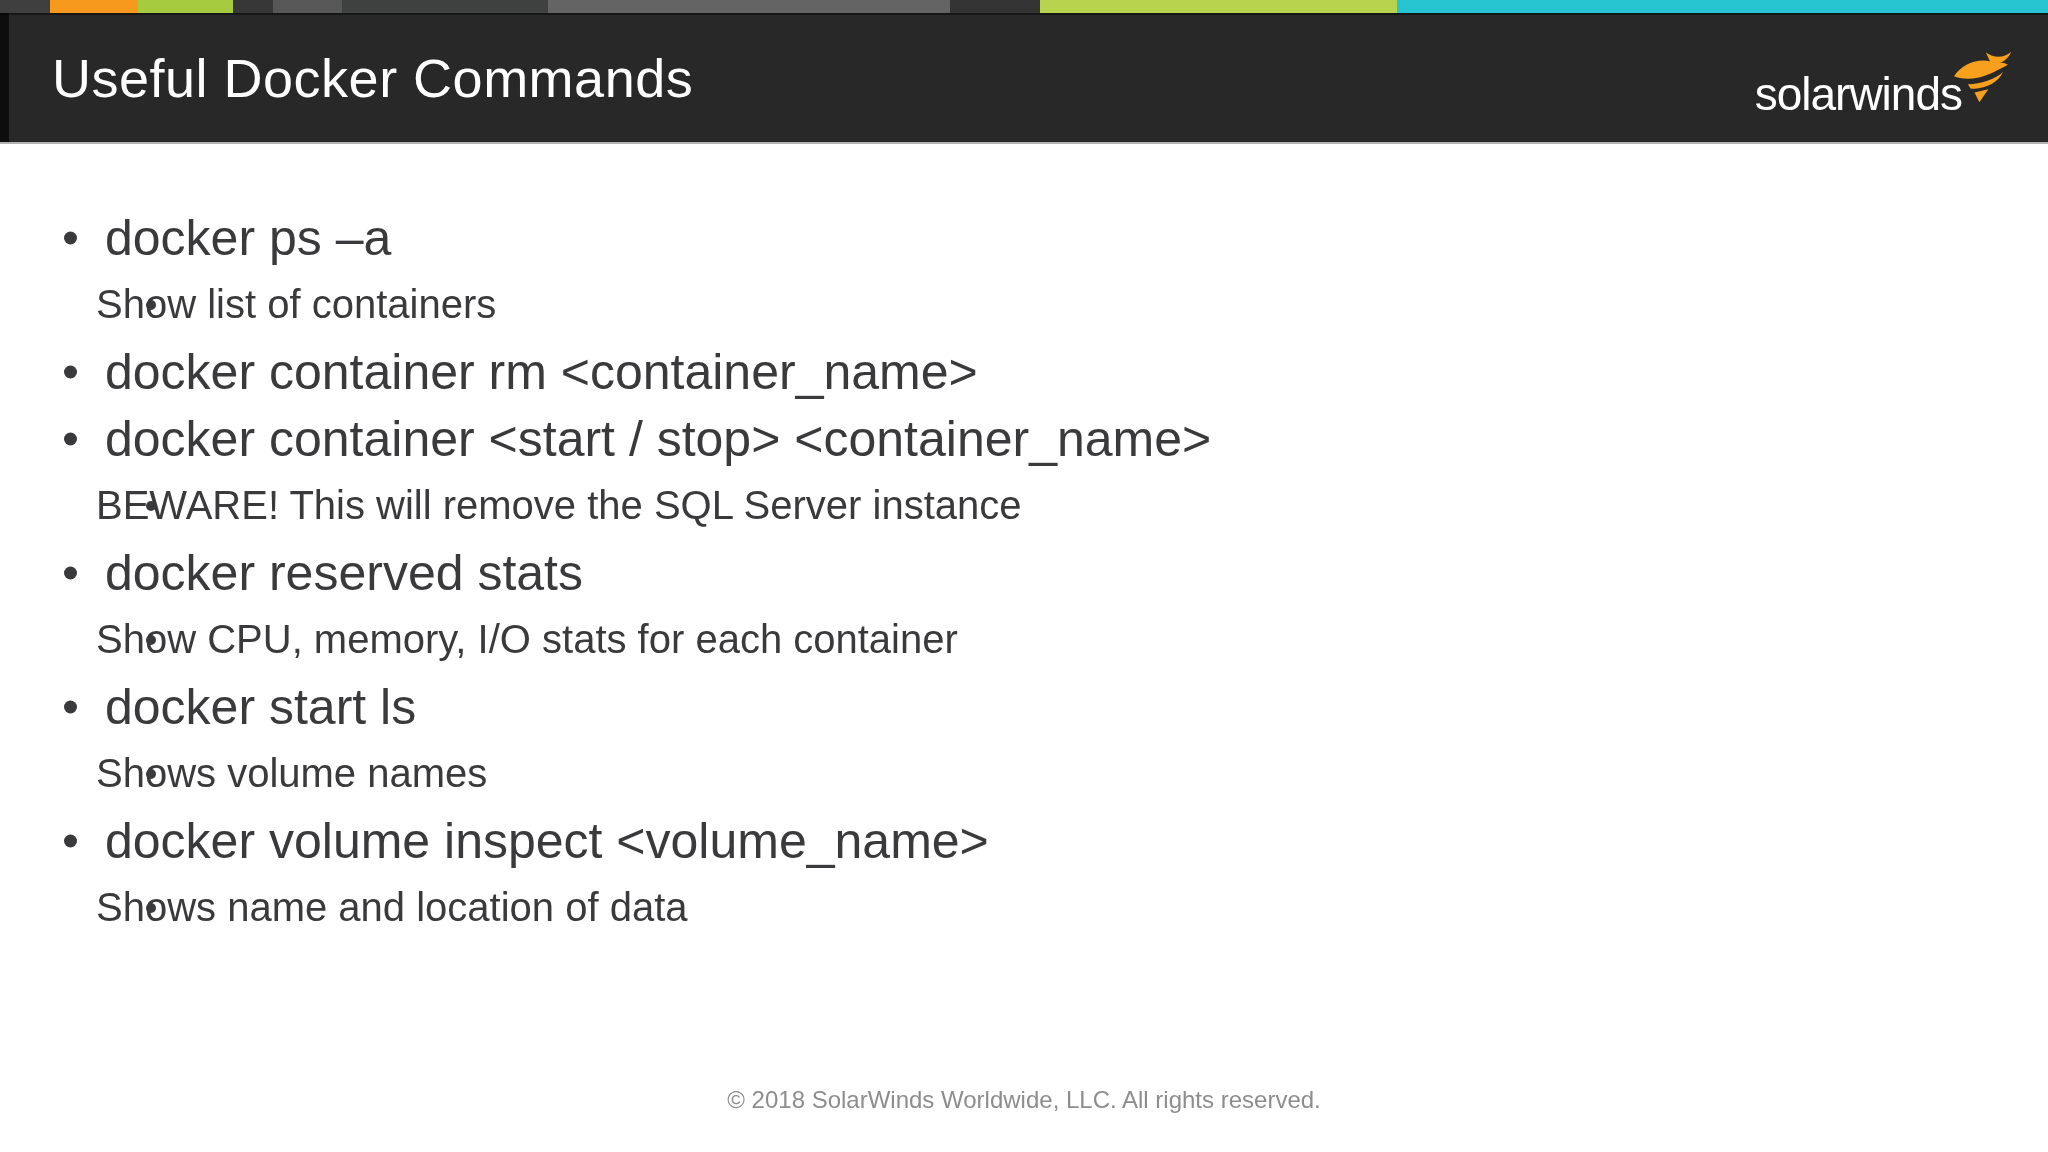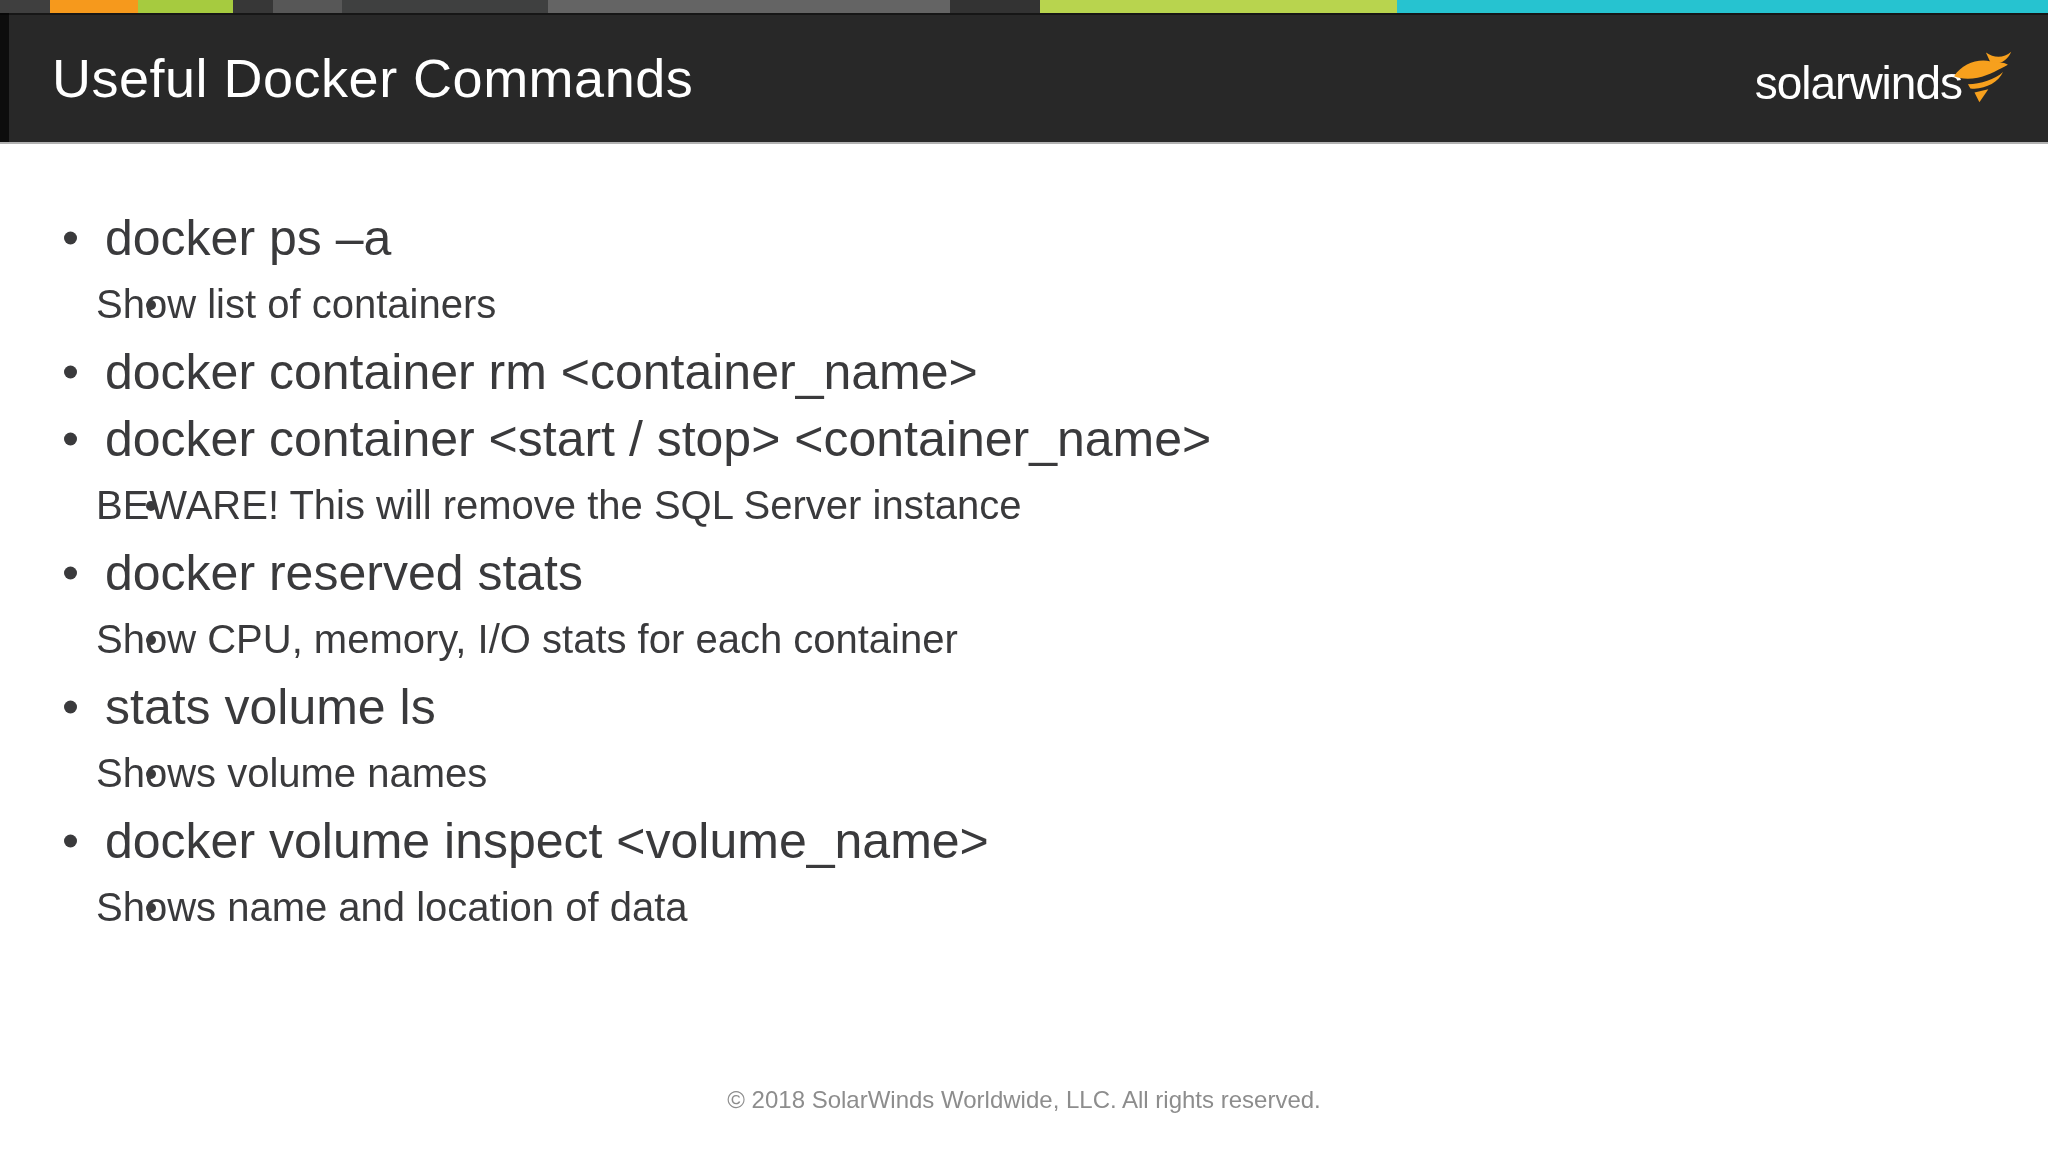--- a/index.html
+++ b/index.html
@@ -53,21 +53,21 @@
     font-size: 54px;
     font-weight: 400;
     letter-spacing: 0.5px;
     line-height: 1;
   }
   .logo {
     position: absolute;
     right: 36px;
     top: 36px;
     display: flex;
-    align-items: center;
+    align-items: flex-end;
   }
   .logo-word {
     color: #ffffff;
     font-size: 46px;
     font-weight: 400;
     letter-spacing: -1px;
     line-height: 1;
     padding-bottom: 4px;
   }
   .logo-icon {
@@ -178,21 +178,21 @@
       <li class="l1">
           <span class="dot"></span>
           <span>docker reserved stats</span>
         </li>
       <li class="l2">
           <span class="dot"></span>
           <span>Show CPU, memory, I/O stats for each container</span>
         </li>
       <li class="l1">
           <span class="dot"></span>
-          <span>stats volume ls</span>
+          <span>docker start ls</span>
         </li>
       <li class="l2">
           <span class="dot"></span>
           <span>Shows volume names</span>
         </li>
       <li class="l1">
           <span class="dot"></span>
           <span>docker volume inspect &lt;volume_name&gt;</span>
         </li>
       <li class="l2">

